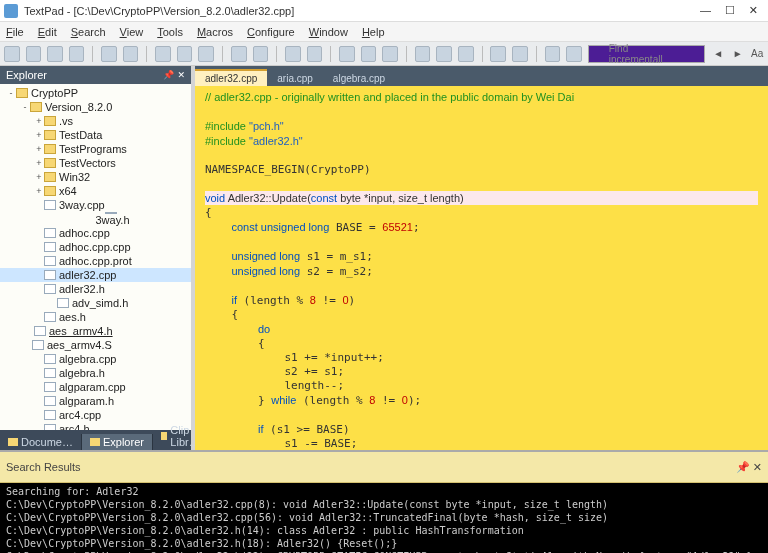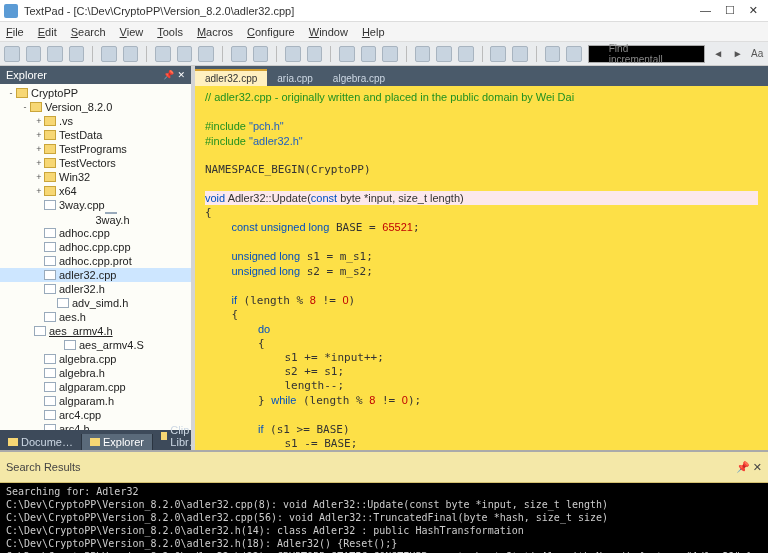--- a/index.html
+++ b/index.html
@@ -6,21 +6,21 @@
 body { width: 768px; height: 553px; background: #f0f0f0; display: flex; flex-direction: column; overflow: hidden; }
 .titlebar { height: 22px; background: #fff; display: flex; align-items: center; padding: 0 4px; border-bottom: 1px solid #ddd; }
 .titlebar .icon { width: 14px; height: 14px; background: #5b9bd5; margin-right: 6px; border-radius: 2px; }
 .titlebar .title { flex: 1; font-size: 11px; color: #333; }
 .winbtns { display: flex; gap: 14px; margin-right: 6px; font-size: 13px; color: #333; }
 .menubar { height: 20px; background: #f5f5f5; display: flex; align-items: center; padding: 0 6px; gap: 14px; border-bottom: 1px solid #ddd; color: #333; }
 .menubar span u { text-decoration: underline; }
 .toolbar { height: 24px; background: #eaecee; display: flex; align-items: center; padding: 0 4px; gap: 6px; border-bottom: 1px solid #ccc; }
 .tbtn { width: 16px; height: 16px; background: #c8d4e0; border: 1px solid #a8b4c0; border-radius: 2px; }
 .tsep { width: 1px; height: 16px; background: #bbb; margin: 0 2px; }
-.searchbox { margin-left: auto; height: 18px; width: 120px; border: 1px solid #aaa; background: #000000; padding: 0 20px; color: #888; font-size: 10px; display: flex; align-items: center; }
+.searchbox { margin-left: auto; height: 18px; width: 120px; border: 1px solid #aaa; background: #4c1d95; padding: 0 20px; color: #888; font-size: 10px; display: flex; align-items: center; }
 .tglyph { width: 14px; height: 14px; display: flex; align-items: center; justify-content: center; color: #555; font-size: 10px; }
 .main { flex: 1; display: flex; min-height: 0; }
 .sidebar { width: 195px; display: flex; flex-direction: column; background: #f8f8f4; border-right: 4px solid #d4d4d4; }
 .panel-hdr { height: 18px; background: #4a5a6a; color: #fff; display: flex; align-items: center; padding: 0 6px; font-size: 10px; }
 .panel-hdr .pin { margin-left: auto; font-size: 9px; }
 .tree { flex: 1; overflow: auto; background: #fdfdf8; padding: 2px 0; }
 .tree-row { display: flex; align-items: center; height: 14px; padding-left: 4px; white-space: nowrap; color: #222; font-size: 10px; }
 .tree-row .tw { width: 10px; text-align: center; color: #555; font-size: 9px; }
 .tree-row .fico { width: 12px; height: 10px; margin-right: 3px; }
 .fico.folder { background: #f7d774; border: 1px solid #caa53a; }
@@ -199,21 +199,21 @@
         <div class="tree-row" style="padding-left: 34px;">
           <span class="tw"></span>
           <span class="fico file"></span>
           <span>aes.h</span>
         </div>
         <div class="tree-row" style="padding-left: 24px; text-decoration: underline;">
           <span class="tw"></span>
           <span class="fico file"></span>
           <span>aes_armv4.h</span>
         </div>
-        <div class="tree-row" style="padding-left: 54px;">
+        <div class="tree-row" style="padding-left: 22px;">
           <span class="tw"></span>
           <span class="fico file"></span>
           <span>aes_armv4.S</span>
         </div>
         <div class="tree-row" style="padding-left: 34px;">
           <span class="tw"></span>
           <span class="fico file"></span>
           <span>algebra.cpp</span>
         </div>
         <div class="tree-row" style="padding-left: 34px;">

